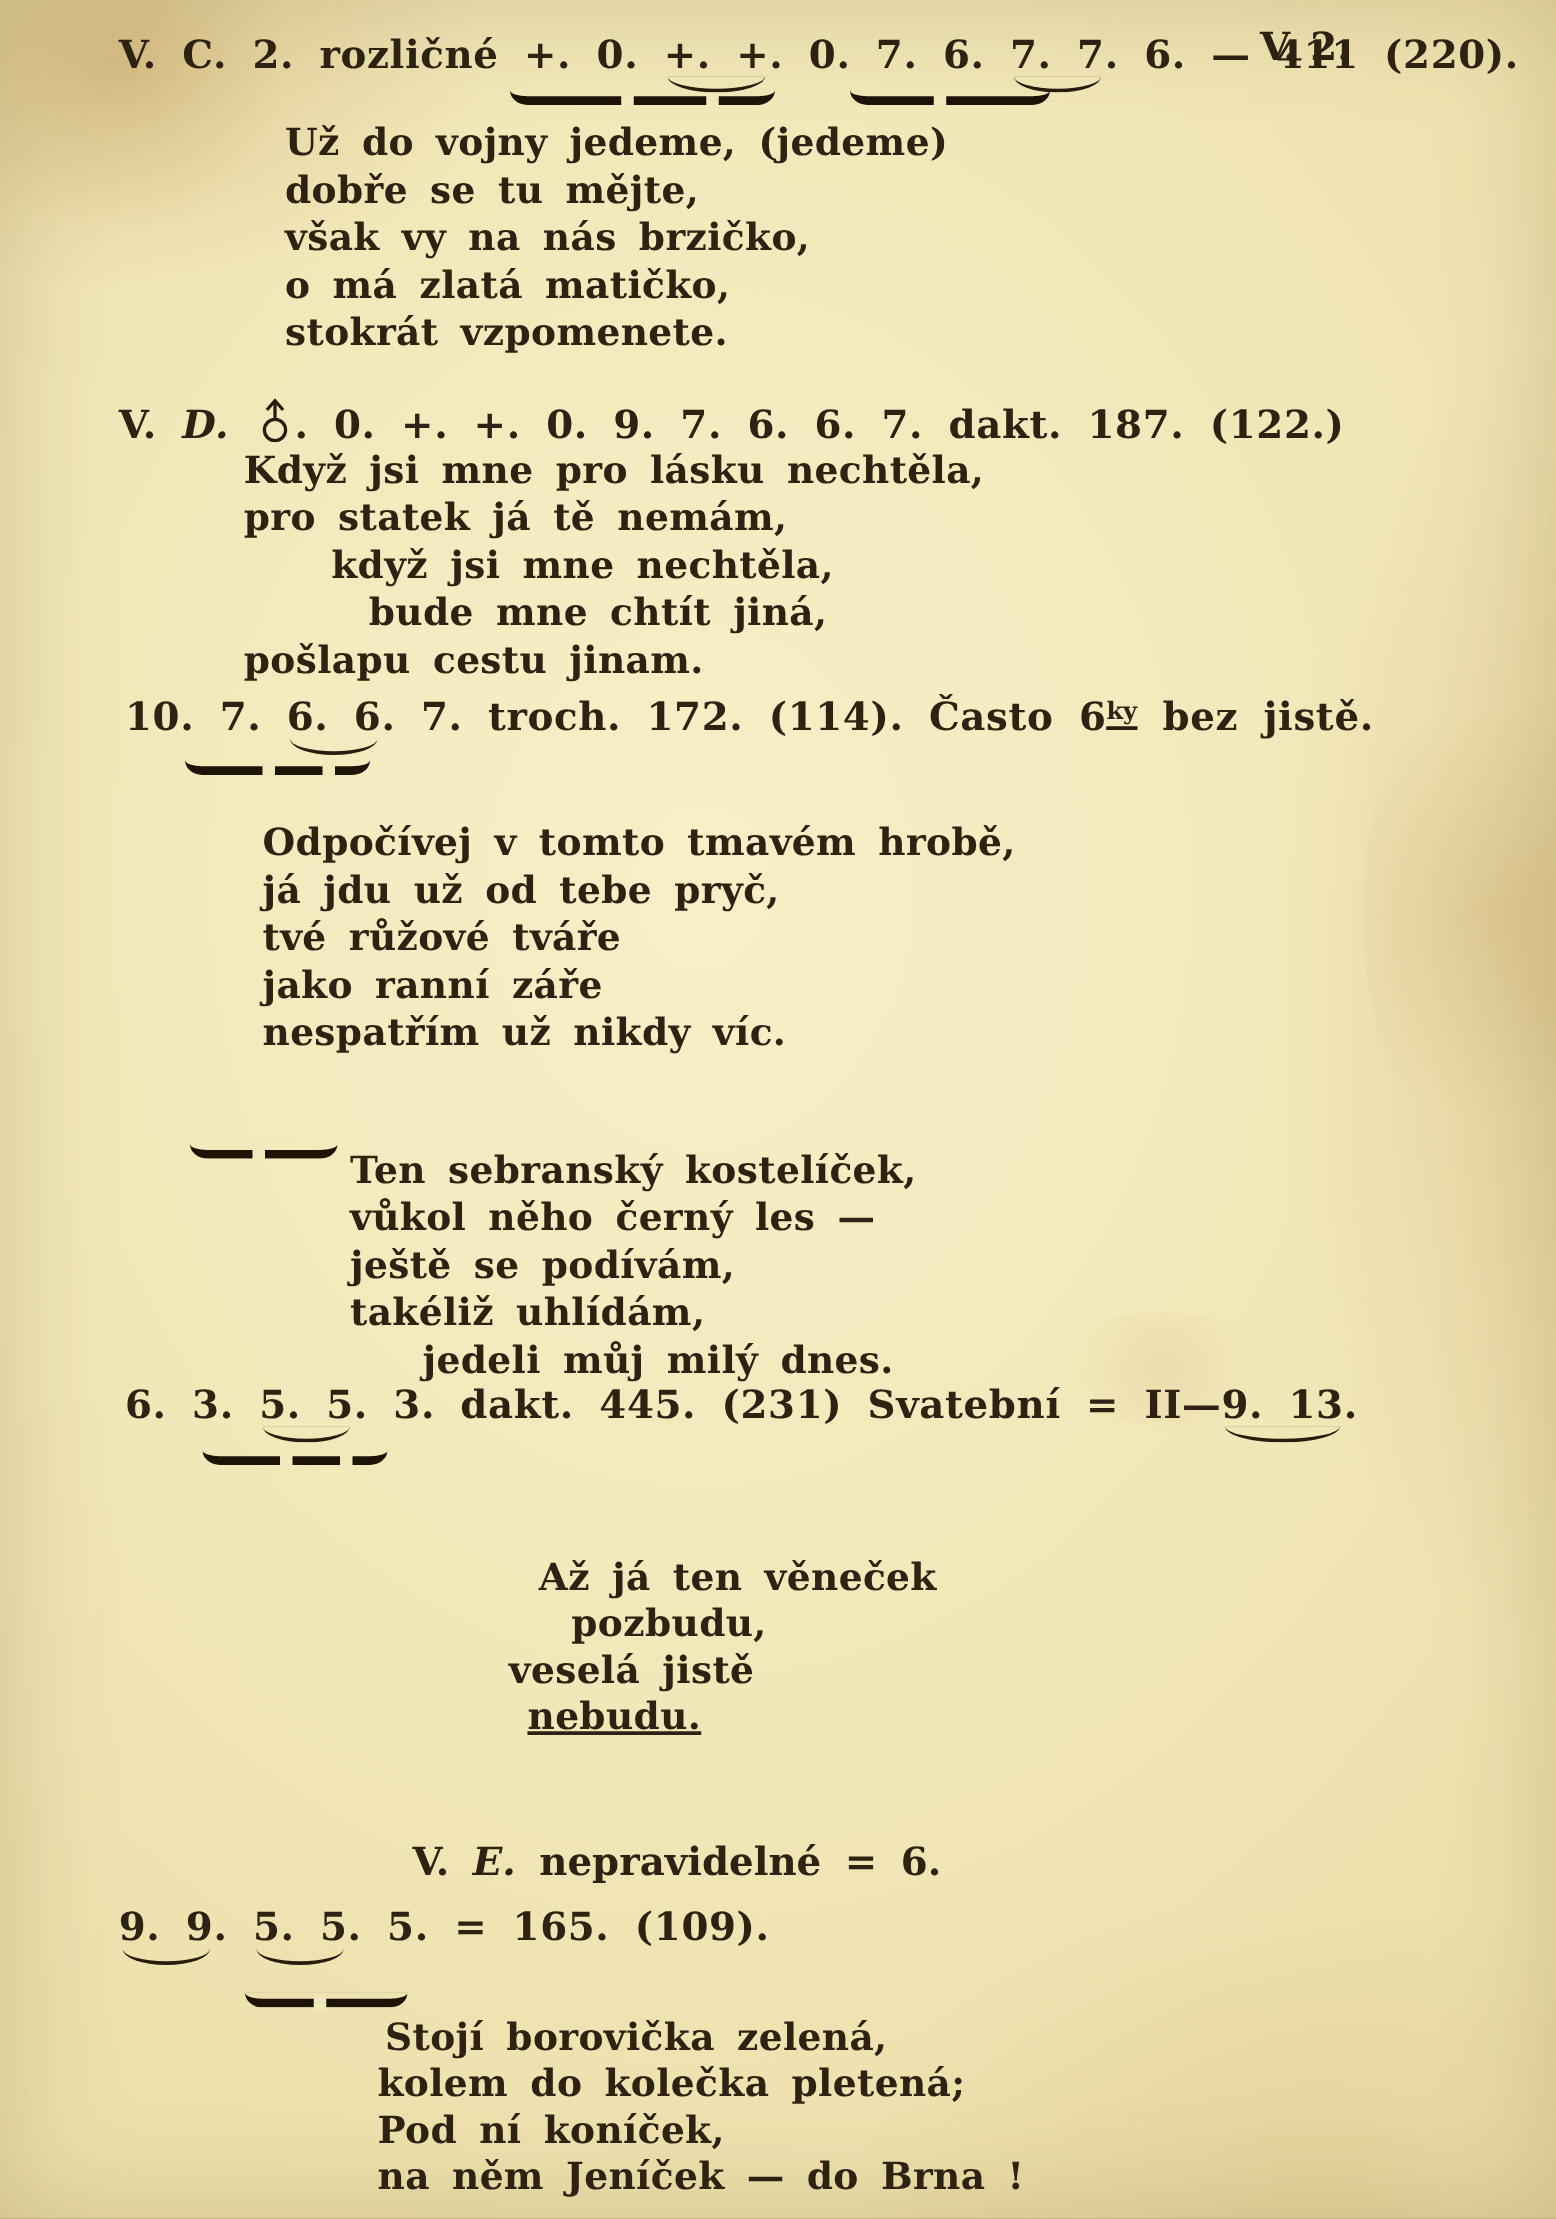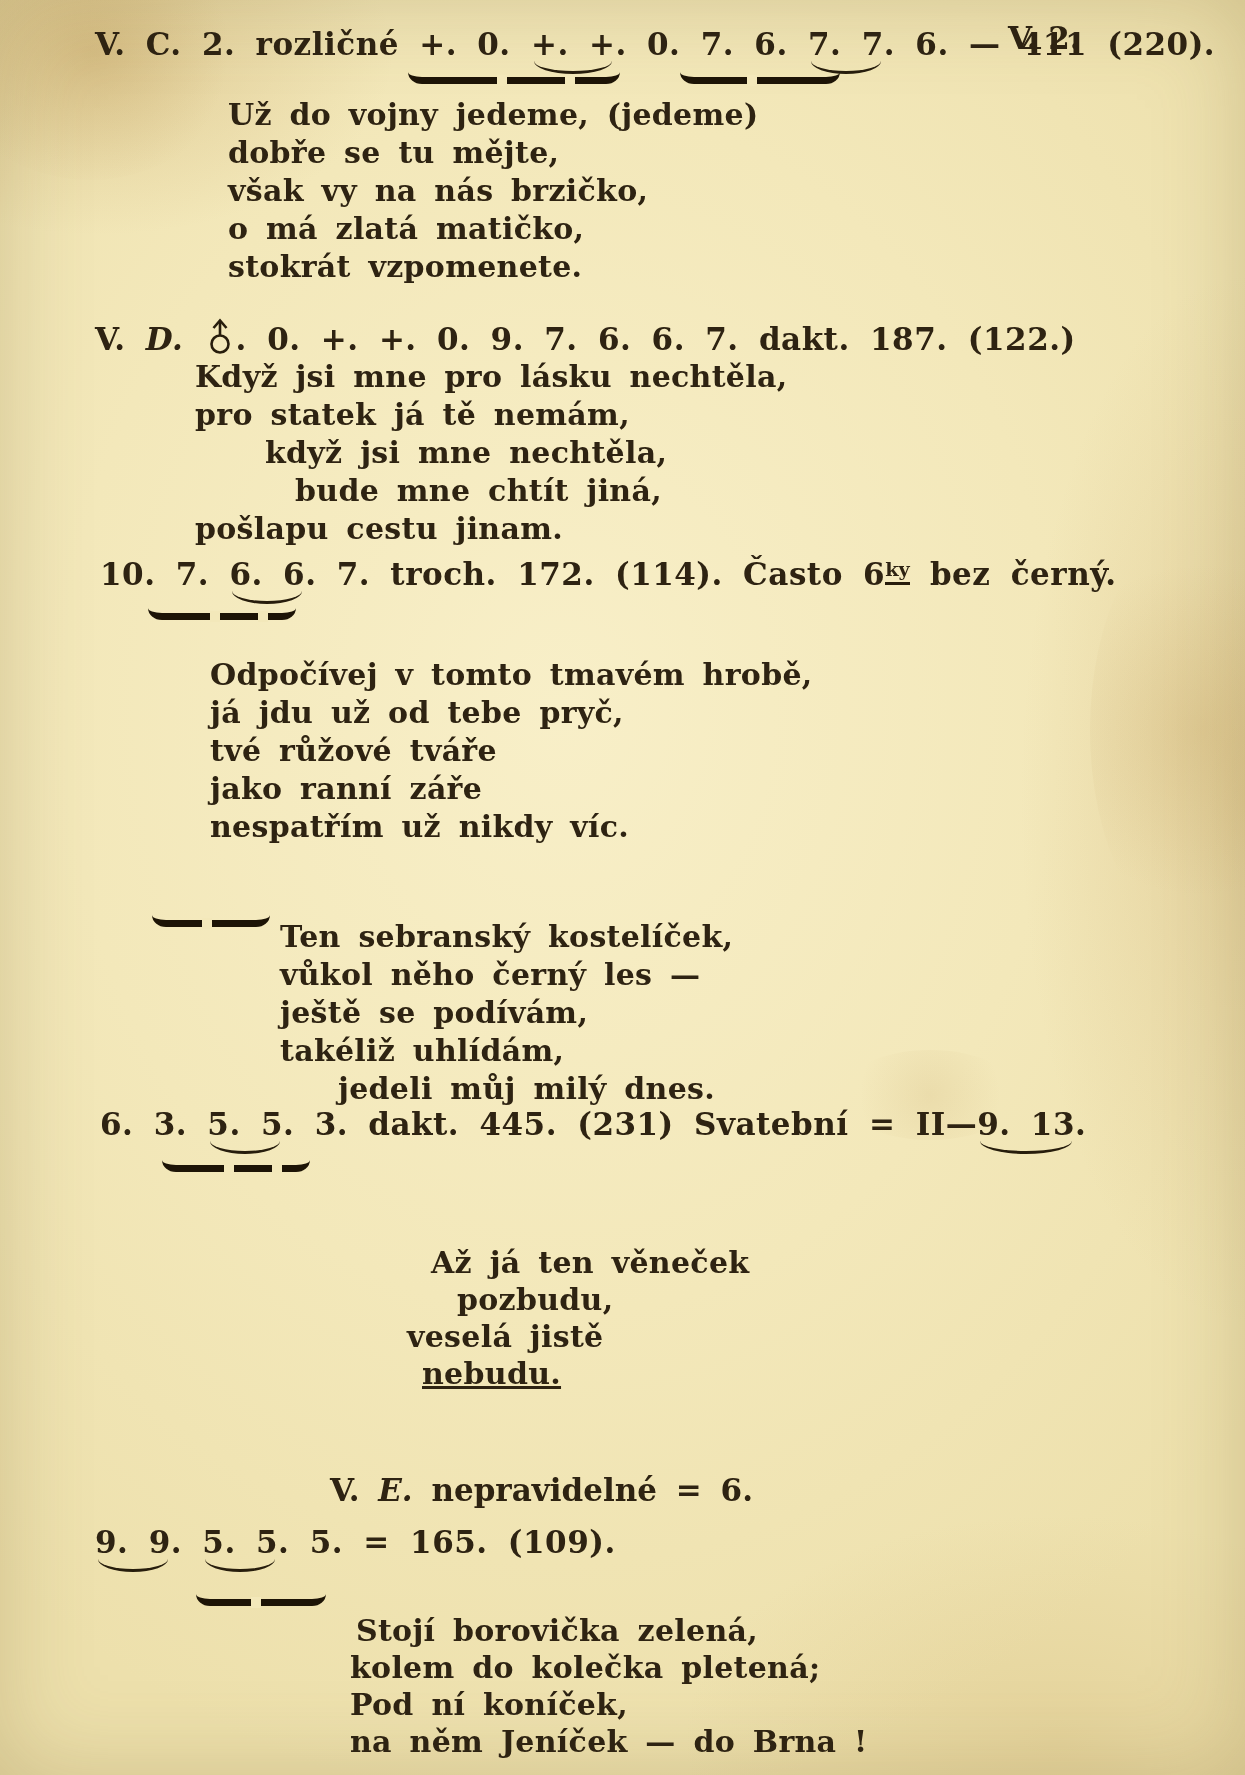--- a/index.html
+++ b/index.html
@@ -89,21 +89,21 @@
 
   <div class="verse" style="left:195px;top:358px;">
     <div>Když jsi mne pro lásku nechtěla,</div>
     <div>pro statek já tě nemám,</div>
     <div style="margin-left:70px;">když jsi mne nechtěla,</div>
     <div style="margin-left:100px;">bude mne chtít jiná,</div>
     <div>pošlapu cestu jinam.</div>
   </div>
 
   <div class="formula" style="left:100px;top:556px;">
-    <span>10. 7. </span><span class="slur">6. 6</span><span>. 7. troch. 172. (114). Často 6</span><span class="supk">ky</span><span> bez černý.</span>
+    <span>10. 7. </span><span class="slur">6. 6</span><span>. 7. troch. 172. (114). Často 6</span><span class="supk">ky</span><span> bez jistě.</span>
   </div>
   <div class="brace" style="left:148px;top:608px;width:148px;">
       <i class="g1"></i>
       <i class="g2"></i>
     </div>
 
   <div class="verse" style="left:210px;top:656px;">
     <div>Odpočívej v tomto tmavém hrobě,</div>
     <div>já jdu už od tebe pryč,</div>
     <div>tvé růžové tváře</div>
@@ -143,20 +143,20 @@
     <span>V. </span><span class="it">E.</span><span> nepravidelné = 6.</span>
   </div>
 
   <div class="formula" style="left:95px;top:1524px;">
     <span class="slur">9. 9</span><span>. </span><span class="slur">5. 5</span><span>. 5. = 165. (109).</span>
   </div>
   <div class="brace" style="left:196px;top:1594px;width:130px;">
       <i class="g1"></i>
     </div>
 
-  <div class="verse" style="left:302px;top:1612px;line-height:37px;margin-left:48px;">
+  <div class="verse" style="left:302px;top:1612px;line-height:37px;">
     <div style="margin-left:6px;">Stojí borovička zelená,</div>
     <div>kolem do kolečka pletená;</div>
     <div>Pod ní koníček,</div>
     <div>na něm Jeníček — do Brna !</div>
   </div>
 
 </div>
 
 </body></html>

